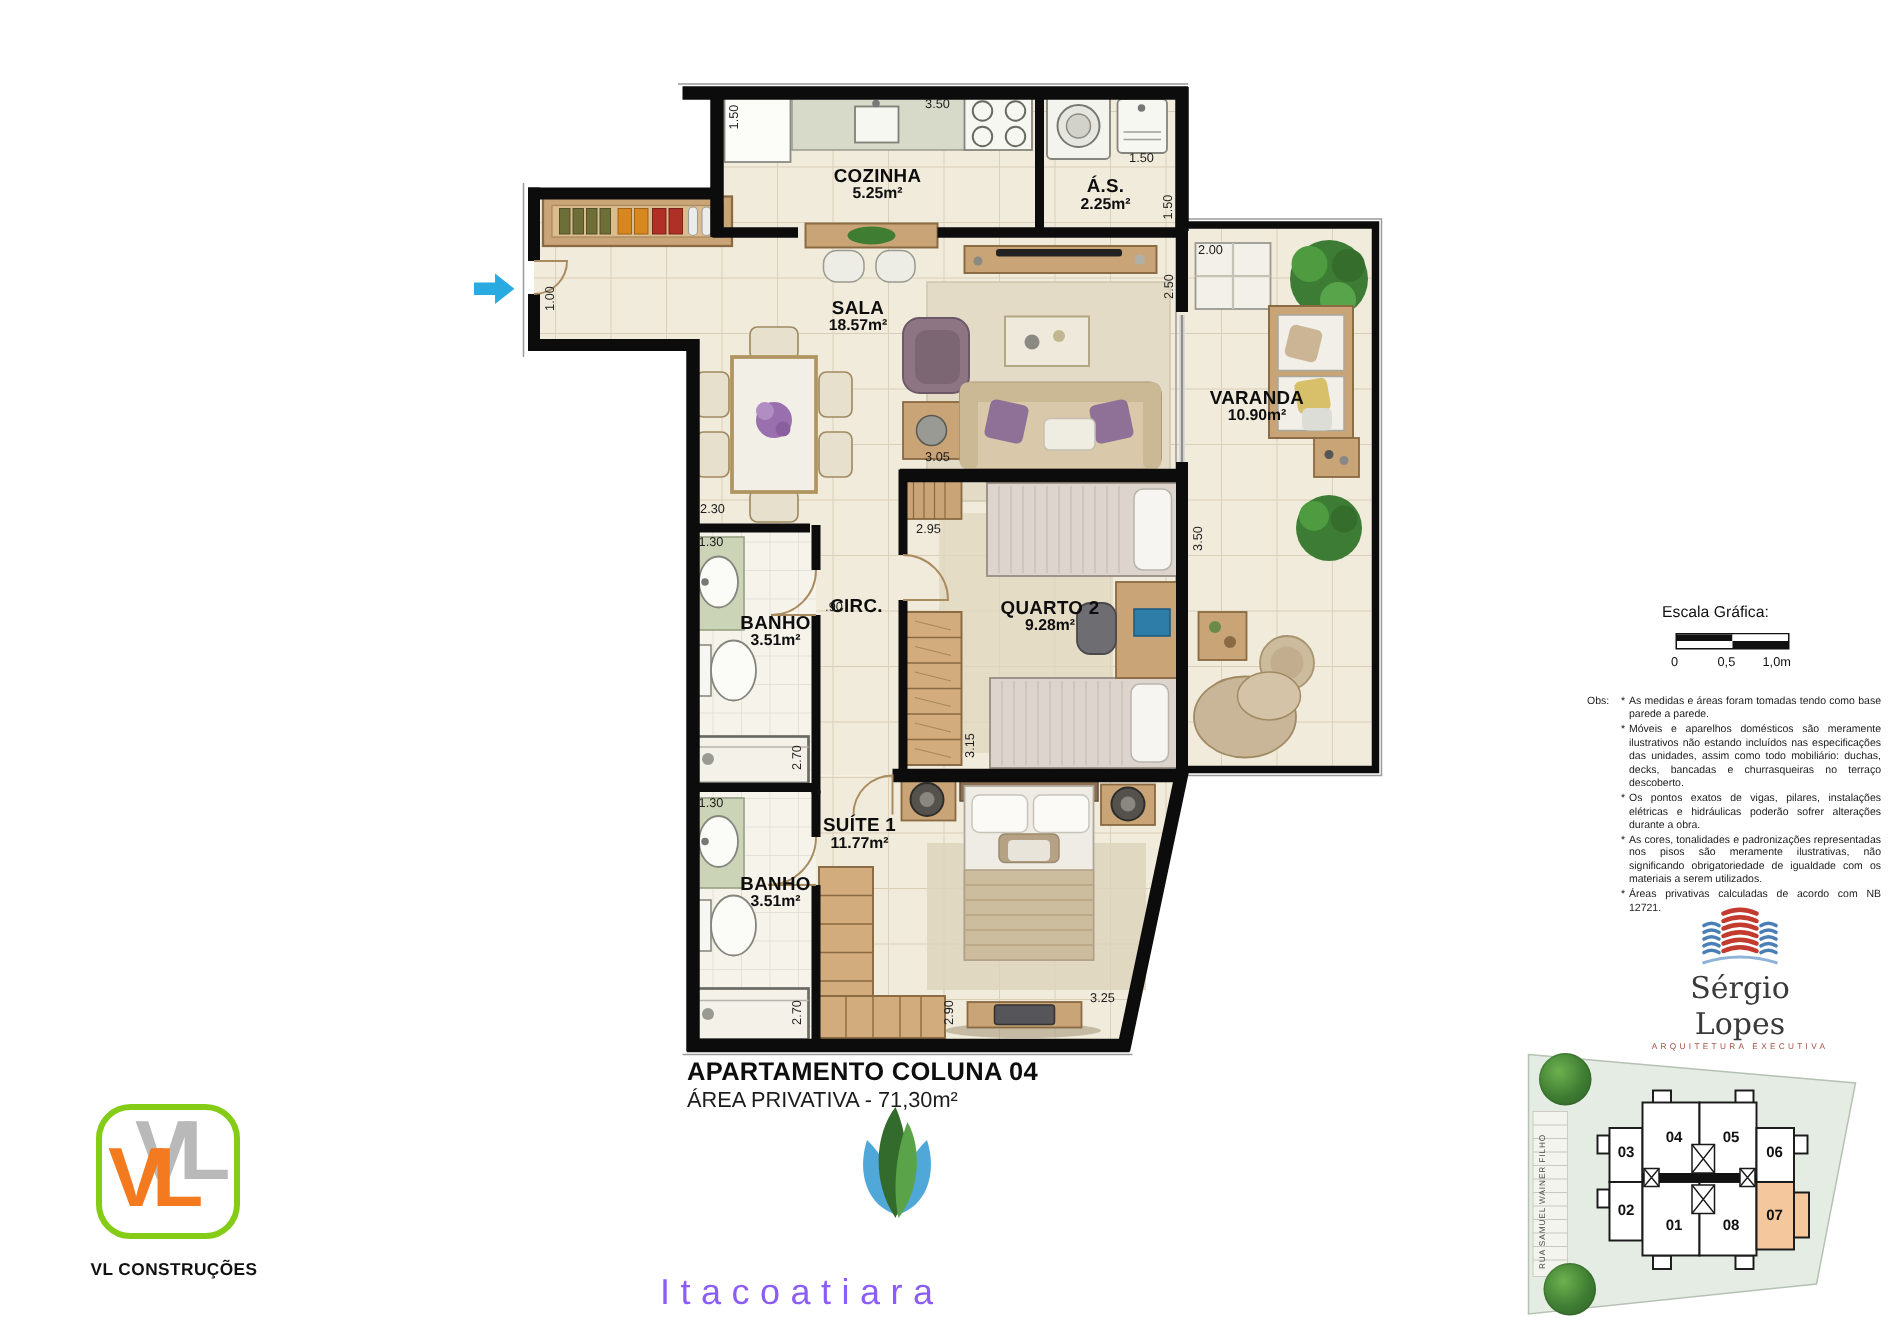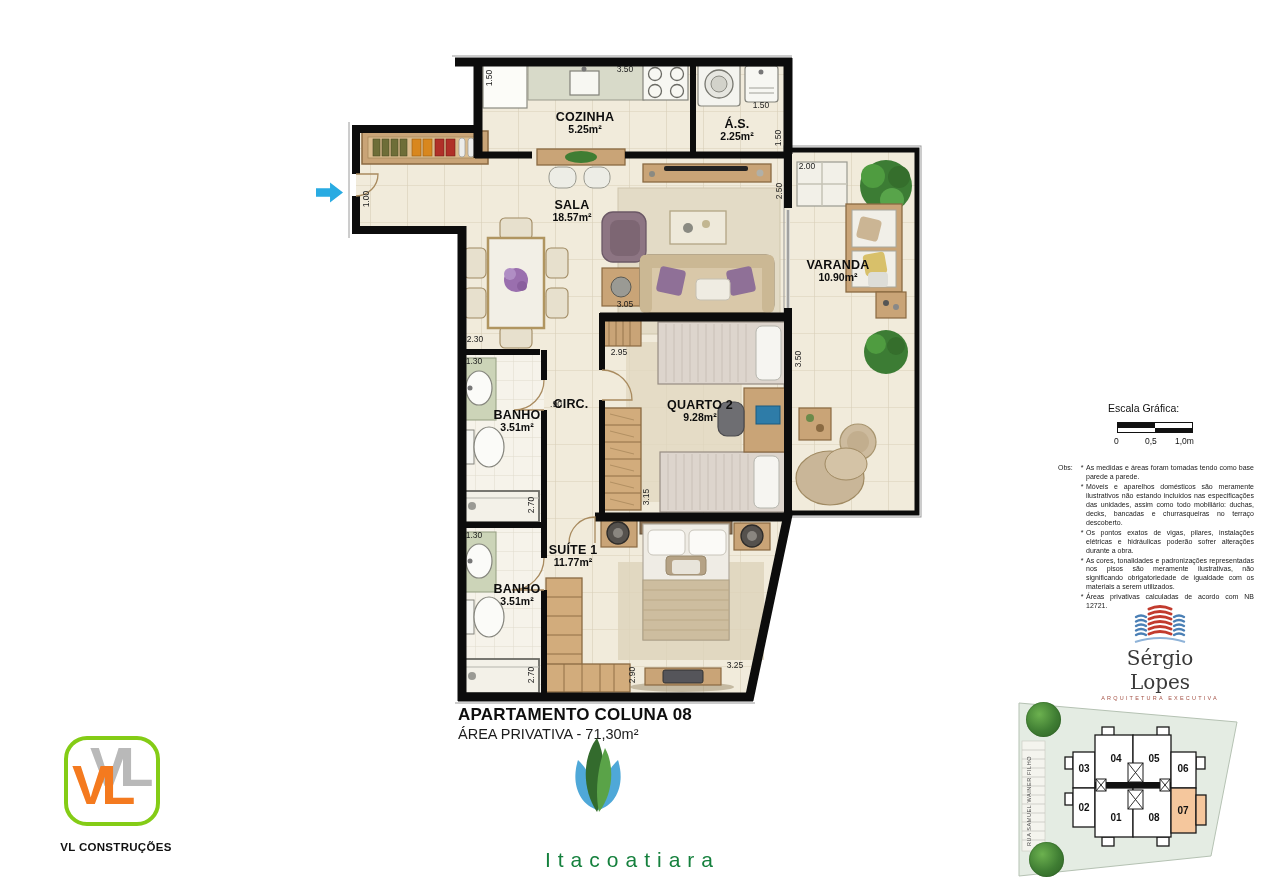--- a/index.html
+++ b/index.html
@@ -37,22 +37,22 @@
   .street{position:absolute;left:1026px;top:846px;width:112px;font-size:5.5px;letter-spacing:.6px;color:#4a4a4a;
           transform-origin:left top;transform:rotate(-90deg);white-space:nowrap;}
   .tree{position:absolute;width:35px;height:35px;border-radius:50%;
         background:radial-gradient(circle at 38% 35%,#6cb14f 0%,#3f7d33 55%,#2c5f23 100%);box-shadow:0 0 0 1px rgba(40,80,30,.25) inset;}
   
   .title1{position:absolute;left:458px;top:705px;font-size:17px;font-weight:bold;color:#0e0e0e;letter-spacing:.2px;}
   .title2{position:absolute;left:458px;top:726px;font-size:14.5px;color:#1c1c1c;}
   
   .dev-name{position:absolute;left:420px;top:798px;width:360px;text-align:center;
             font-family:"DejaVu Serif",serif;font-style:italic;font-size:43px;color:#3b3b3b;}
-  .dev-loc{position:absolute;left:440px;top:848px;width:280px;text-align:right;
-           font-size:21px;letter-spacing:7px;color:#15803d;}
+  .dev-loc{position:absolute;left:440px;top:848px;width:280px;text-align:left;
+           font-size:24px;letter-spacing:7px;color:#8b5cf6;}
   
   .vl-box{position:absolute;left:64px;top:736px;width:88px;height:82px;background:#fff;
           border:4px solid #84cc16;border-radius:23px;overflow:hidden;}
   .vl-gray{position:absolute;left:22px;top:-6px;font-size:56px;font-weight:bold;letter-spacing:-8px;color:#b9b9b9;
            font-family:"Liberation Sans",sans-serif;}
   .vl-orange{position:absolute;left:4px;top:12px;font-size:56px;font-weight:bold;letter-spacing:-8px;color:#F47A1F;
            font-family:"Liberation Sans",sans-serif;}
   .vl-name{position:absolute;left:46px;top:841px;width:140px;text-align:center;font-size:11.5px;font-weight:bold;color:#111;letter-spacing:.3px;}
 </style>
 </head>
@@ -355,21 +355,21 @@
   <div class="dim" style="left:543px;top:399px;">.90</div>
   <div class="dim" style="left:612px;top:299px;">3.05</div>
   <div class="dim" style="left:606px;top:347px;">2.95</div>
   <div class="dim v" style="left:633px;top:492px;">3.15</div>
   <div class="dim v" style="left:518px;top:500px;">2.70</div>
   <div class="dim" style="left:461px;top:530px;">1.30</div>
   <div class="dim v" style="left:518px;top:670px;">2.70</div>
   <div class="dim v" style="left:619px;top:670px;">2.90</div>
   <div class="dim" style="left:722px;top:660px;">3.25</div>
 
-  <div class="title1">APARTAMENTO COLUNA 08</div>
+  <div class="title1">APARTAMENTO COLUNA 04</div>
   <div class="title2">ÁREA PRIVATIVA - 71,30m²</div>
 
   <div class="scale-title">Escala Gráfica:</div>
   <div class="scale-bar">
       <div class="s1"></div>
       <div class="s2"></div>
     </div>
   <div class="scale-lab" style="left:1114px;top:436px;">0</div>
   <div class="scale-lab" style="left:1145px;top:436px;">0,5</div>
   <div class="scale-lab" style="left:1175px;top:436px;">1,0m</div>

